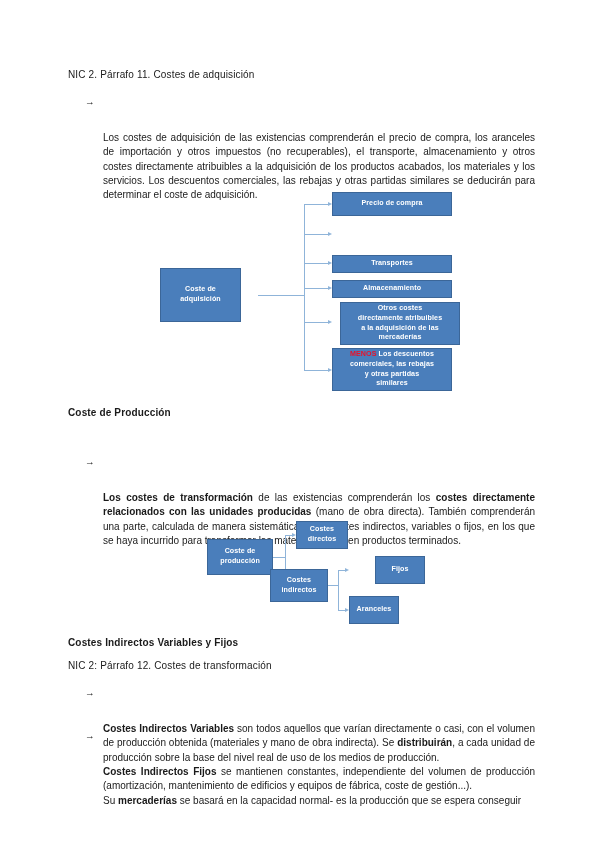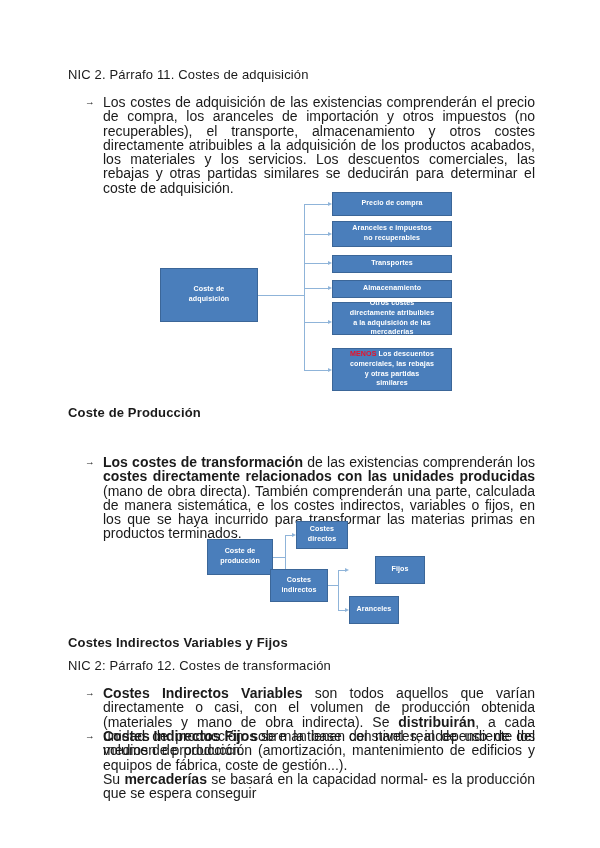--- a/index.html
+++ b/index.html
@@ -18,44 +18,45 @@
 
   .page {
     position: absolute;
     inset: 0;
     background: #ffffff;
   }
 
   
   .heading {
     position: absolute;
-    font-size: 13px;
+    font-size: 10px;
     line-height: 13px;
     letter-spacing: 0.15px;
     white-space: nowrap;
   }
   .heading.bold { font-weight: bold; }
 
   .bullet-row {
     position: absolute;
     display: flex;
     align-items: flex-start;
   }
   .bullet-arrow {
     width: 18px;
     flex: 0 0 18px;
     font-size: 9.5px;
     line-height: 14.3px;
     color: #1a1a1a;
   }
   .bullet-text {
     flex: 1 1 auto;
-    font-size: 14px;
+    font-size: 10px;
     line-height: 14.3px;
     text-align: justify;
+    margin-top: 36px;
   }
   .bullet-text b { font-weight: bold; }
 
   
   .diagram { position: absolute; }
   .node {
     position: absolute;
     background: #4a7ebb;
     border: 1px solid #3b6698;
     color: #ffffff;
@@ -92,54 +93,51 @@
 
   <div class="heading" style="left:68px; top:68px;">NIC 2. Párrafo 11. Costes de adquisición</div>
 
   <div class="bullet-row" style="left:85px; top:95px; width:450px;">
     <div class="bullet-arrow">→</div>
     <div class="bullet-text">Los costes de adquisición de las existencias comprenderán el precio de compra, los aranceles de importación y otros impuestos (no recuperables), el transporte, almacenamiento y otros costes directamente atribuibles a la adquisición de los productos acabados, los materiales y los servicios. Los descuentos comerciales, las rebajas y otras partidas similares se deducirán para determinar el coste de adquisición.</div>
   </div>
 
   <div class="diagram" style="left:0px; top:0px; width:600px; height:848px;">
 
-    <div class="node" style="left:160px; top:268px; width:98px; height:54px;">
+    <div class="node" style="left:160px; top:268px; width:81px; height:54px;">
       <span>Coste de adquisición</span>
     </div>
 
     <div class="connector h" style="left:258px; top:295px; width:46px;"></div>
     <div class="connector v" style="left:304px; top:204px; height:166px;"></div>
 
     <div class="connector h" style="left:304px; top:204px; width:25px;"></div>
     <div class="arrowhead" style="left:328px; top:201.5px;"></div>
     <div class="node" style="left:332px; top:192px; width:120px; height:24px;">
       <span>Precio de compra</span>
     </div>
 
     <div class="connector h" style="left:304px; top:234px; width:25px;"></div>
     <div class="arrowhead" style="left:328px; top:231.5px;"></div>
-    <div class="node" style="left:332px; top:221px; width:120px; height:26px;">
-      <span>Aranceles e impuestos no recuperables</span>
-    </div>
 
     <div class="connector h" style="left:304px; top:263px; width:25px;"></div>
     <div class="arrowhead" style="left:328px; top:260.5px;"></div>
     <div class="node" style="left:332px; top:255px; width:120px; height:18px;">
       <span>Transportes</span>
     </div>
 
     <div class="connector h" style="left:304px; top:288px; width:25px;"></div>
     <div class="arrowhead" style="left:328px; top:285.5px;"></div>
     <div class="node" style="left:332px; top:280px; width:120px; height:18px;text-align:center;">
       <span>Almacenamiento</span>
     </div>
 
     <div class="connector h" style="left:304px; top:322px; width:25px;"></div>
     <div class="arrowhead" style="left:328px; top:319.5px;"></div>
-    <div class="node" style="left:332px; top:302px; width:120px; height:33px;">
+    <div class="node" style="left:340px; top:302px; width:120px; height:43px;">
       <span>Otros costes directamente atribuibles a la adquisición de las mercaderías</span>
     </div>
 
     <div class="connector h" style="left:304px; top:370px; width:25px;"></div>
     <div class="arrowhead" style="left:328px; top:367.5px;"></div>
     <div class="node" style="left:332px; top:348px; width:120px; height:43px;justify-content:center;">
       <span>
         <span class="menos">MENOS</span><span> Los descuentos comerciales, las rebajas y otras partidas similares</span>
       </span>
     </div>

